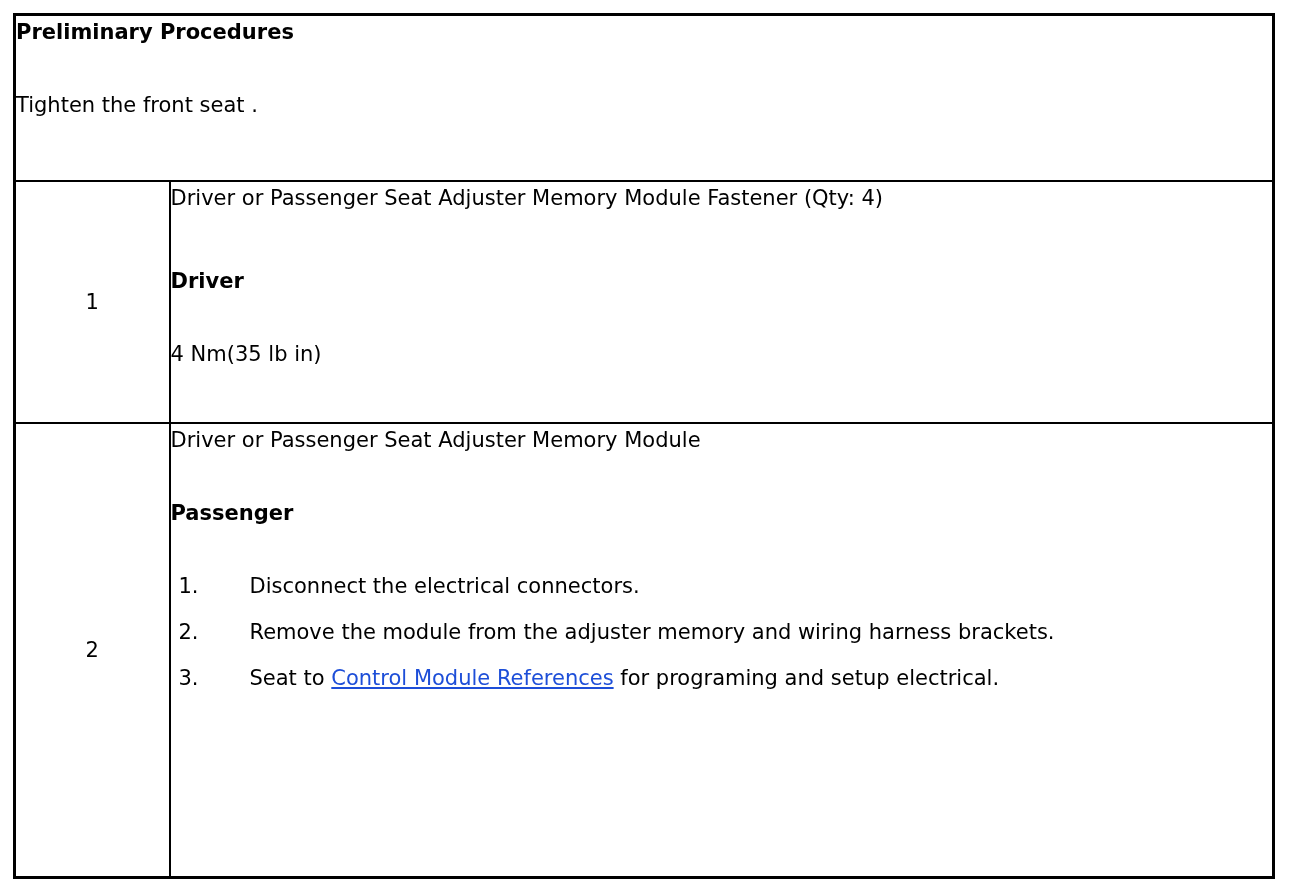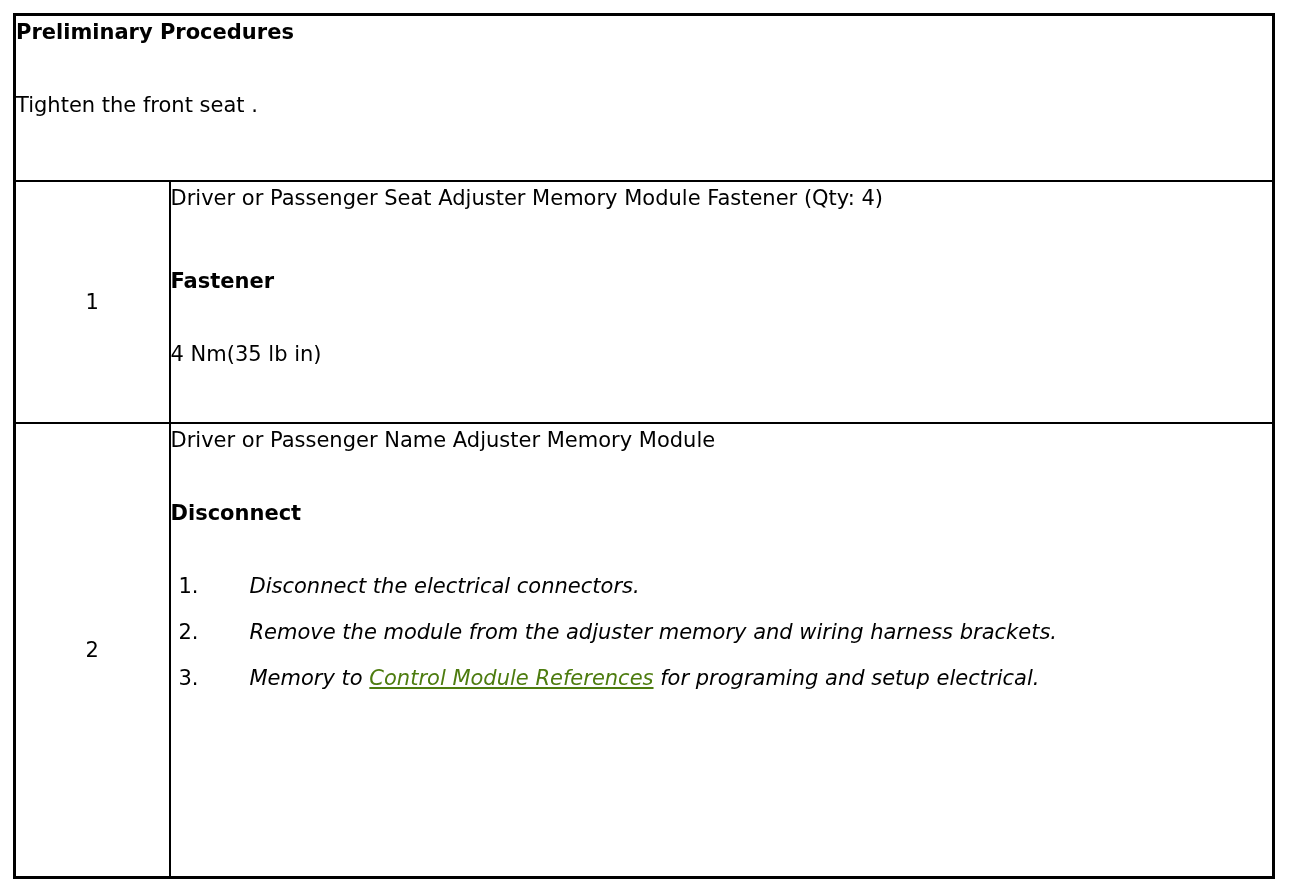--- a/index.html
+++ b/index.html
@@ -63,23 +63,23 @@
   .steps { margin-top: 7px; }
   .step {
     display: flex;
     margin-bottom: 13px;
     line-height: 33px;
   }
   .step-num {
     flex: 0 0 79px;
     padding-left: 8px;
   }
-  .step-text { flex: 1; padding-right: 50px; font-style: italic; }
+  .step-text { flex: 1; padding-right: 50px; }
   .ref-link {
-    color: #4d7c0f;
+    color: #1d4ed8;
     text-decoration: underline;
     cursor: pointer;
   }
 </style>
 </head>
 <body>
 
 <table class="doc-table">
   <colgroup>
     <col class="col-callout">
@@ -91,46 +91,46 @@
       <td colspan="2" class="prelim-cell">
         <p class="bold gap-after">Preliminary Procedures</p>
         <p>Tighten the front seat .</p>
       </td>
     </tr>
 
     <tr class="row-1">
       <td class="num-cell">1</td>
       <td class="content-cell">
         <p class="big-gap-after">Driver or Passenger Seat Adjuster Memory Module Fastener (Qty: 4)</p>
-        <p class="bold gap-after">Fastener</p>
+        <p class="bold gap-after">Driver</p>
         <p>4 Nm(35 lb in)</p>
       </td>
     </tr>
 
     <tr class="row-2">
       <td class="num-cell">2</td>
       <td class="content-cell">
-        <p class="gap-after">Driver or Passenger Name Adjuster Memory Module</p>
-        <p class="bold gap-after">Disconnect</p>
+        <p class="gap-after">Driver or Passenger Seat Adjuster Memory Module</p>
+        <p class="bold gap-after">Passenger</p>
         <div class="steps">
           <div class="step">
             <span class="step-num">1.</span>
             <span class="step-text">
               <span>Disconnect the electrical connectors.</span>
             </span>
           </div>
           <div class="step">
             <span class="step-num">2.</span>
             <span class="step-text">
               <span>Remove the module from the adjuster memory and wiring harness brackets.</span>
             </span>
           </div>
           <div class="step">
             <span class="step-num">3.</span>
             <span class="step-text">
-              <span>Memory to </span><a class="ref-link">Control Module References</a><span> for programing and setup electrical.</span>
+              <span>Seat to </span><a class="ref-link">Control Module References</a><span> for programing and setup electrical.</span>
             </span>
           </div>
         </div>
       </td>
     </tr>
   </tbody>
 </table>
 
 </body></html>

